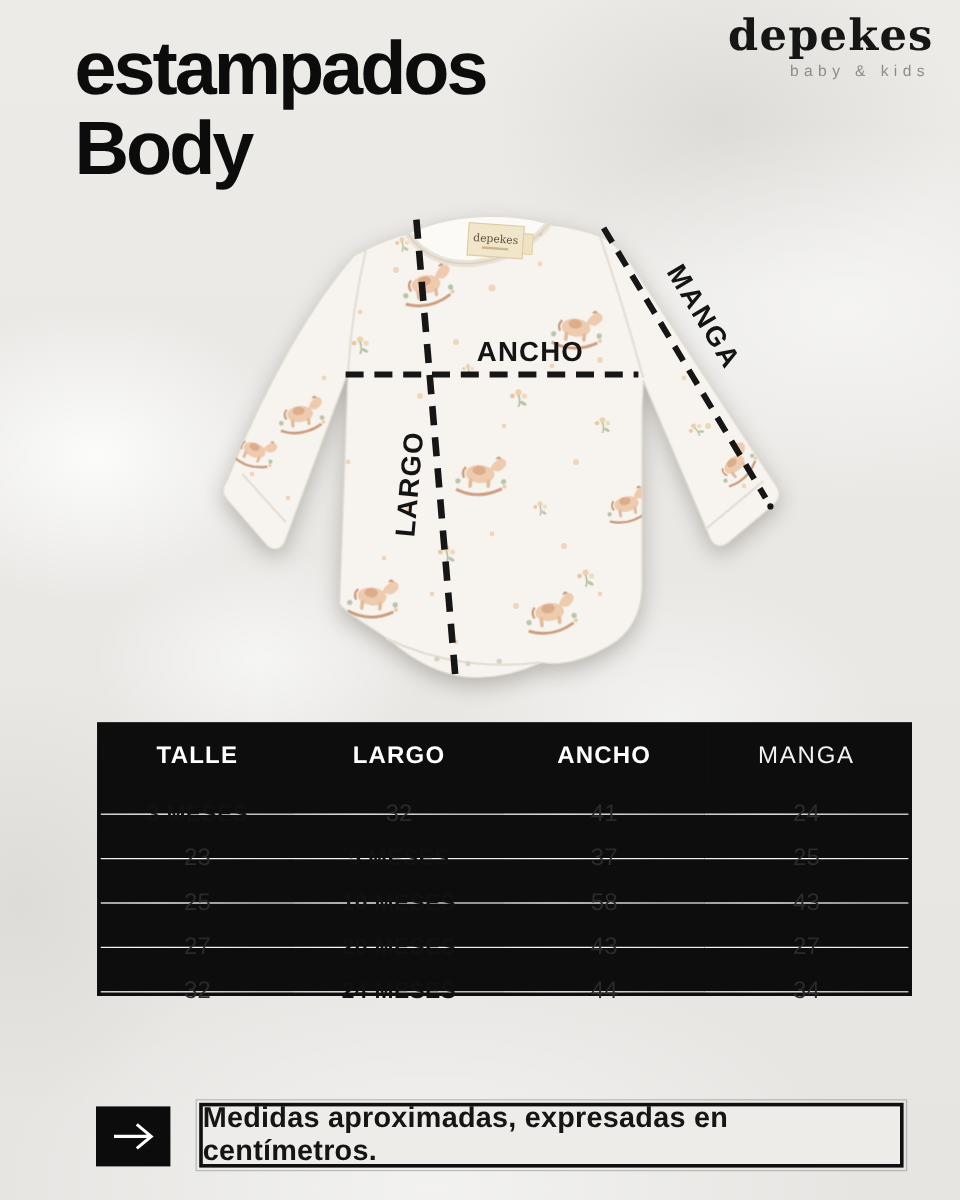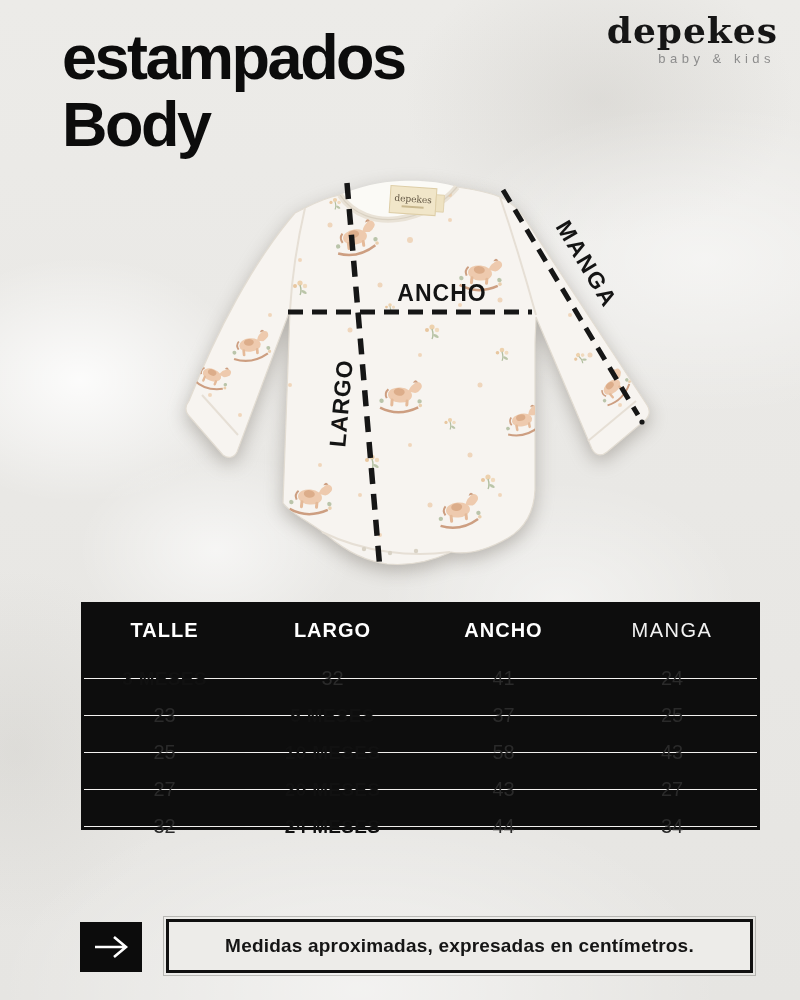--- a/index.html
+++ b/index.html
@@ -58,21 +58,21 @@
   
   .arrow-badge{
     position:absolute;left:80px;top:922px;width:62px;height:50px;background:#0c0c0c;
     display:flex;align-items:center;justify-content:center;
   }
   .note-box{
     position:absolute;left:166px;top:919px;width:581px;height:48px;
     border:3px solid #101010;background:#edecE9;
     outline:1px solid rgba(90,88,84,.35);outline-offset:2px;
     display:flex;align-items:center;justify-content:center;
-    font-size:19px;font-weight:bold;color:#151515;letter-spacing:.2px;
+    font-size:24px;font-weight:bold;color:#151515;letter-spacing:.2px;
   }
 </style>
 </head>
 <body>
 
 <div class="canvas">
 
   <div class="title">
     <div>estampados</div>
     <div>Body</div>

